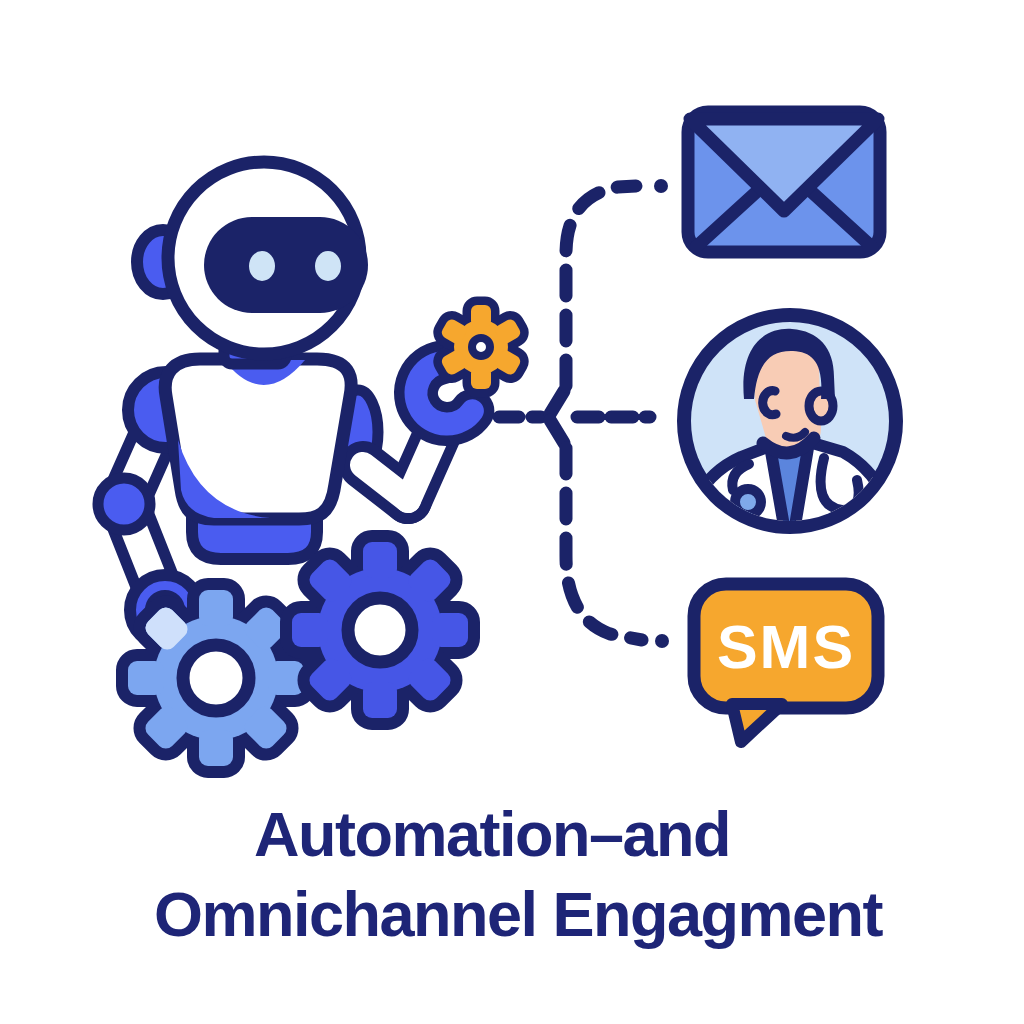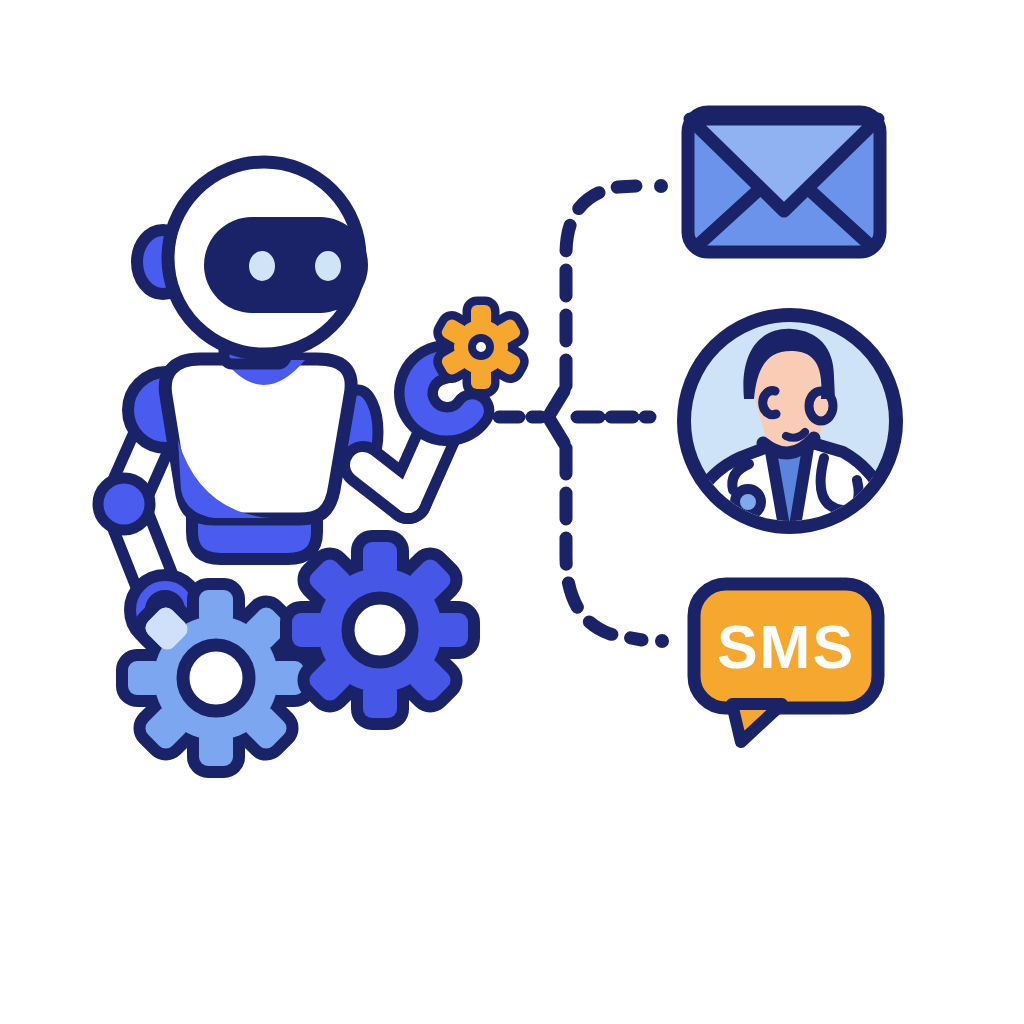--- a/index.html
+++ b/index.html
@@ -135,13 +135,17 @@
     </g>
   </g>
 
   <g>
     <rect x="694" y="584" width="184" height="124" rx="32" style="fill:var(--orange);stroke:var(--navy);stroke-width:13"></rect>
     <path d="M 732,704 L 741,742 L 782,704 Z" style="fill:var(--orange);stroke:var(--navy);stroke-width:12;stroke-linejoin:round"></path>
     <text x="786" y="668" text-anchor="middle" class="sms-label" style="fill:var(--white)">SMS</text>
   </g>
 </svg>
 
+  <div class="title">
+    <div class="l1">Automation–and</div>
+    <div class="l2">Omnichannel Engagment</div>
+  </div>
 </div>
 
 </body></html>

